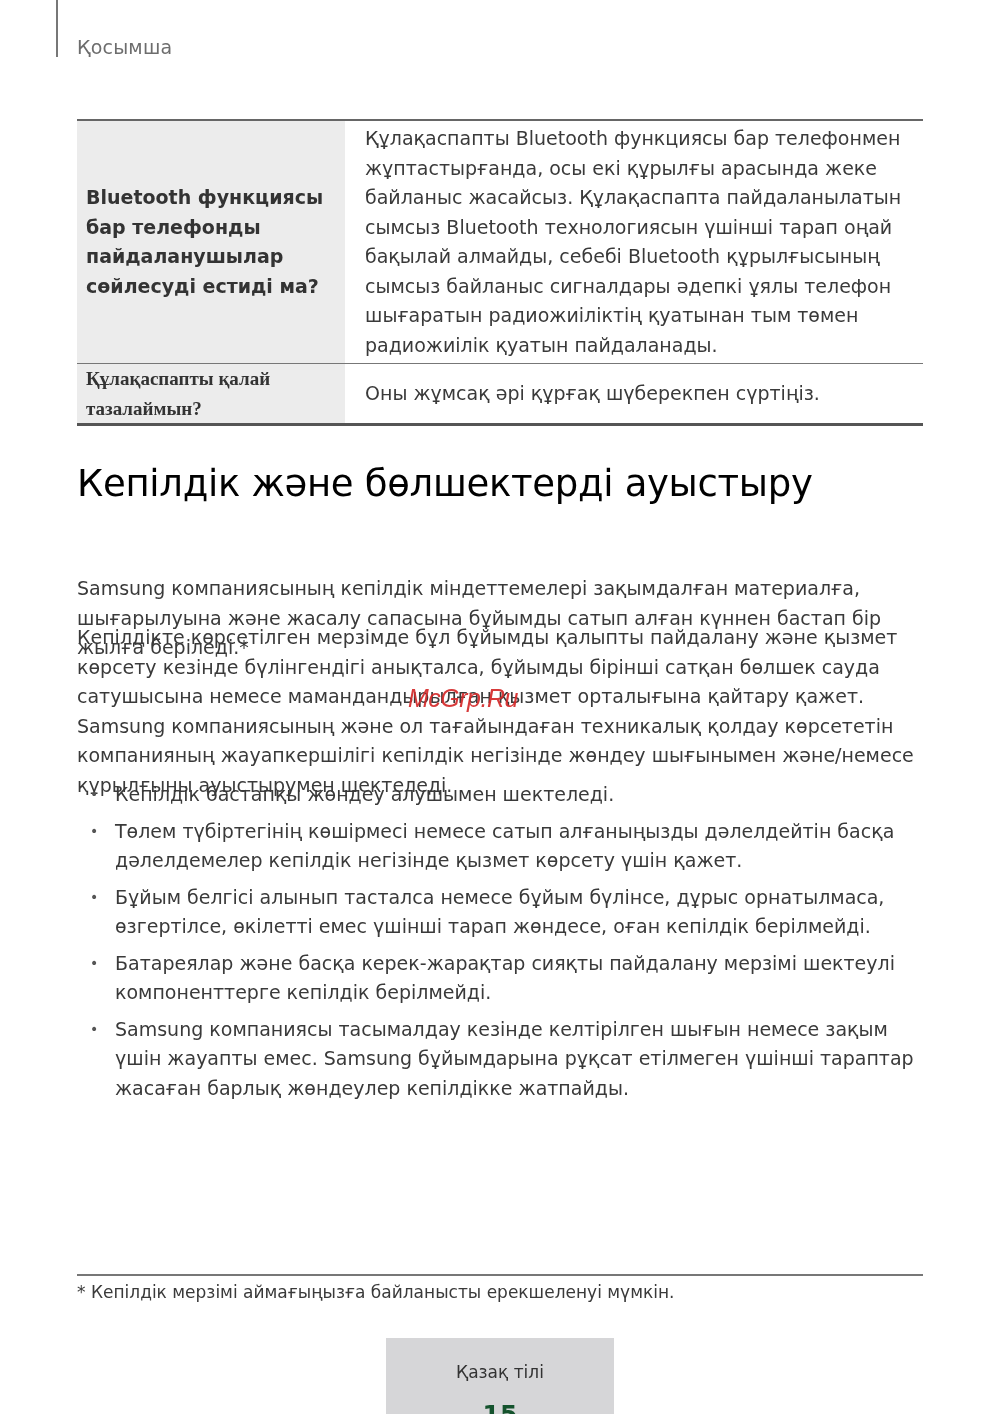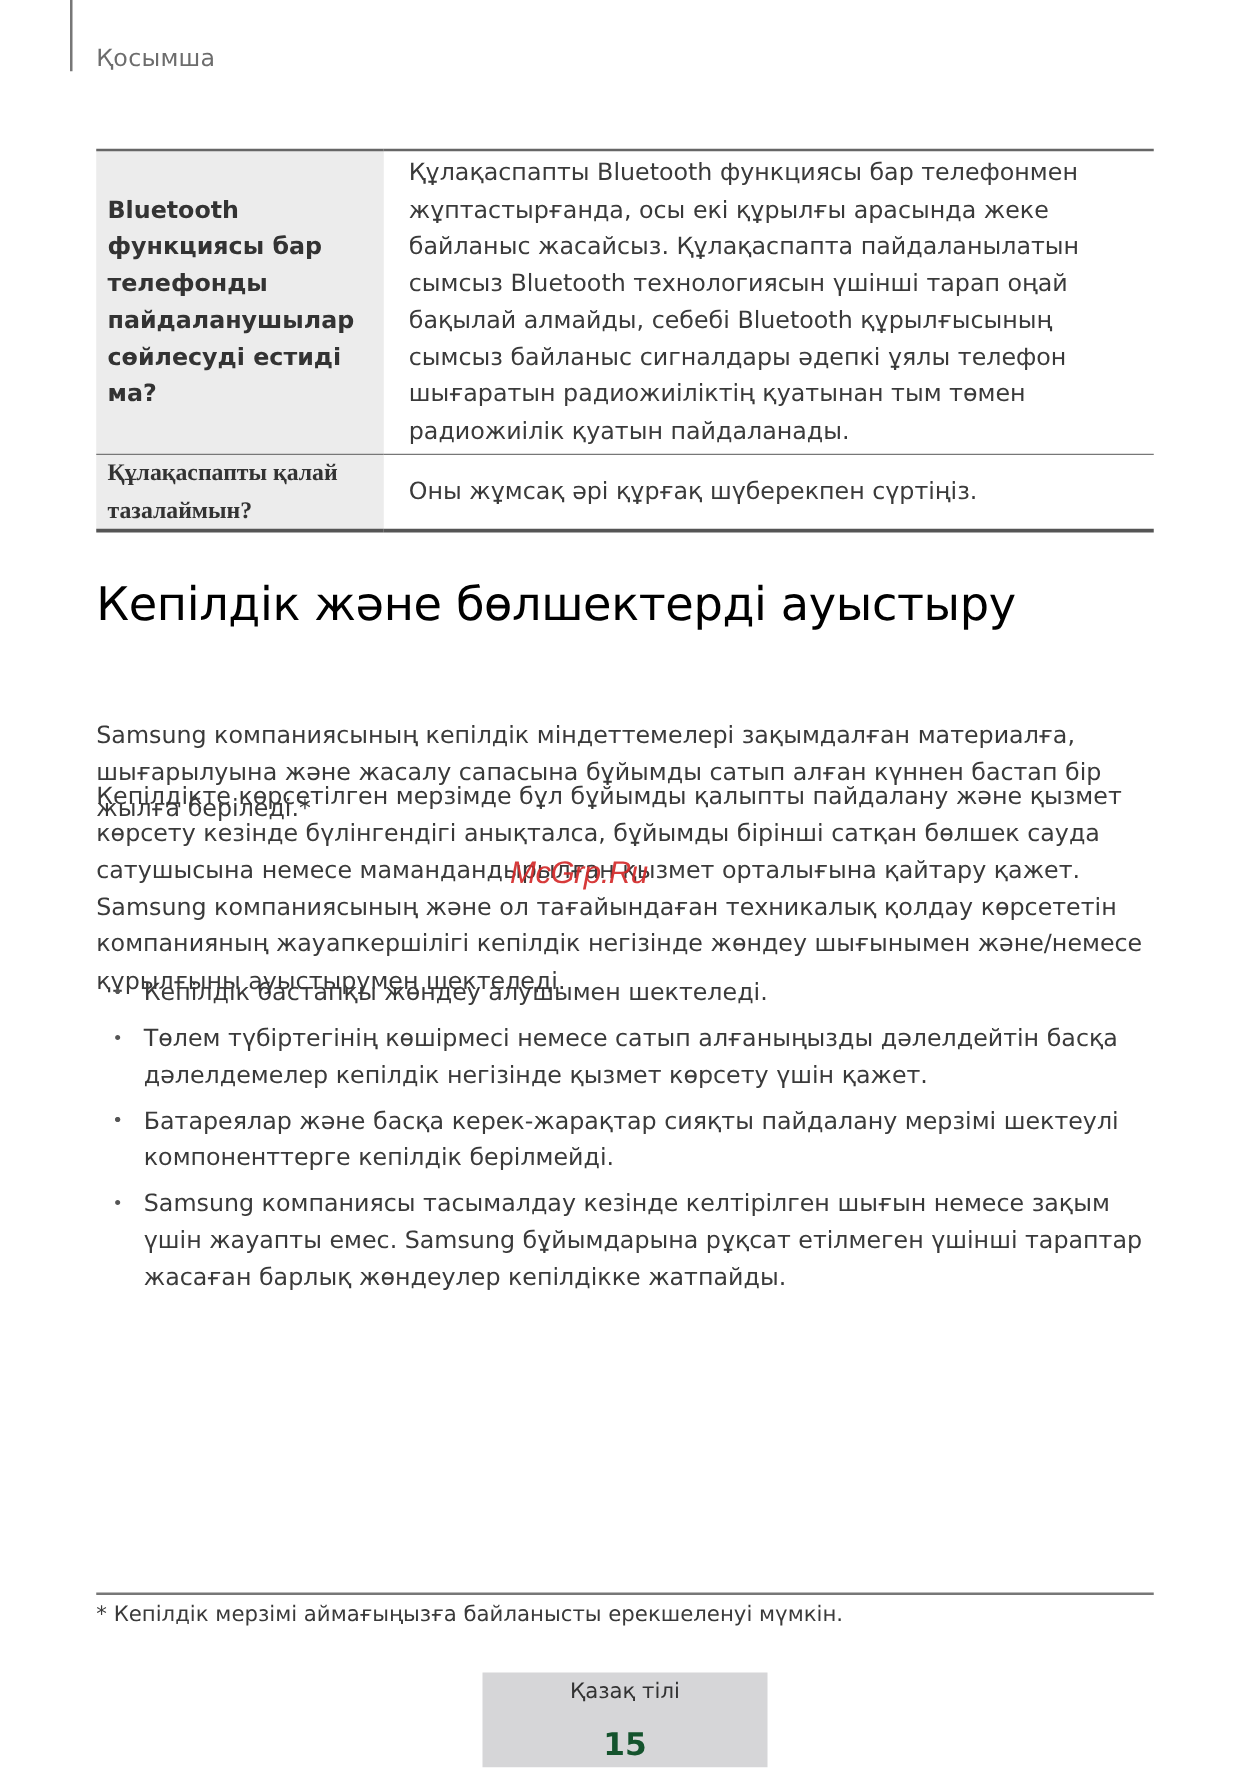--- a/index.html
+++ b/index.html
@@ -18,21 +18,21 @@
   }
   .faq-table {
     position: absolute; left: 77px; top: 119px; width: 846px;
     border-collapse: collapse;
     border-top: 2px solid #666666;
     border-bottom: 3px solid #555555;
   }
   .faq-table td { vertical-align: middle; padding: 0; margin-left: 12px; }
   .faq-table tr + tr td { border-top: 1.5px solid #777777; }
   .q-cell {
-    width: 230px; background: #ececec;
+    width: 268px; background: #ececec;
     font-weight: bold; font-size: 19px; line-height: 29.5px;
     color: #333333; padding: 0 8px 0 9px !important;
     box-sizing: border-box;
   }
   .a-cell {
     font-size: 19px; line-height: 29.5px; color: #3a3a3a;
     padding: 3px 10px 3px 20px !important;
   }
   .row1 .q-cell { height: 208px; }
   .row2 .q-cell { height: 61px; font-family: Liberation Serif, serif; }
@@ -70,21 +70,21 @@
     background: #777777;
   }
   .footnote {
     position: absolute; left: 77px; top: 1282px;
     font-size: 17px; color: #3a3a3a;
   }
   .page-box {
     position: absolute; left: 386px; top: 1338px; width: 228px; height: 76px;
     background: #d6d6d8; text-align: center;
   }
-  .page-lang { display: block; margin-top: 5px; font-size: 17px; color: #333; }
+  .page-lang { display: block; margin-top: 24px; font-size: 17px; color: #333; }
   .page-num { display: block; margin-top: 18px; font-size: 25px; font-weight: bold; color: #14532d; }
 </style>
 </head>
 <body>
 
 <div class="header-rule"></div>
 <div class="section-label">Қосымша</div>
 
 <table class="faq-table">
   <tbody>
@@ -108,20 +108,21 @@
   <li>
     <span class="bullet-dot">•</span>
     <span>Кепілдік бастапқы жөндеу алушымен шектеледі.</span>
   </li>
   <li>
     <span class="bullet-dot">•</span>
     <span>Төлем түбіртегінің көшірмесі немесе сатып алғаныңызды дәлелдейтін басқа дәлелдемелер кепілдік негізінде қызмет көрсету үшін қажет.</span>
   </li>
   <li>
     <span class="bullet-dot">•</span>
+    <span>Бұйым белгісі алынып тасталса немесе бұйым бүлінсе, дұрыс орнатылмаса, өзгертілсе, өкілетті емес үшінші тарап жөндесе, оған кепілдік берілмейді.</span>
   </li>
   <li>
     <span class="bullet-dot">•</span>
     <span>Батареялар және басқа керек-жарақтар сияқты пайдалану мерзімі шектеулі компоненттерге кепілдік берілмейді.</span>
   </li>
   <li>
     <span class="bullet-dot">•</span>
     <span>Samsung компаниясы тасымалдау кезінде келтірілген шығын немесе зақым үшін жауапты емес. Samsung бұйымдарына рұқсат етілмеген үшінші тараптар жасаған барлық жөндеулер кепілдікке жатпайды.</span>
   </li>
 </ul>

